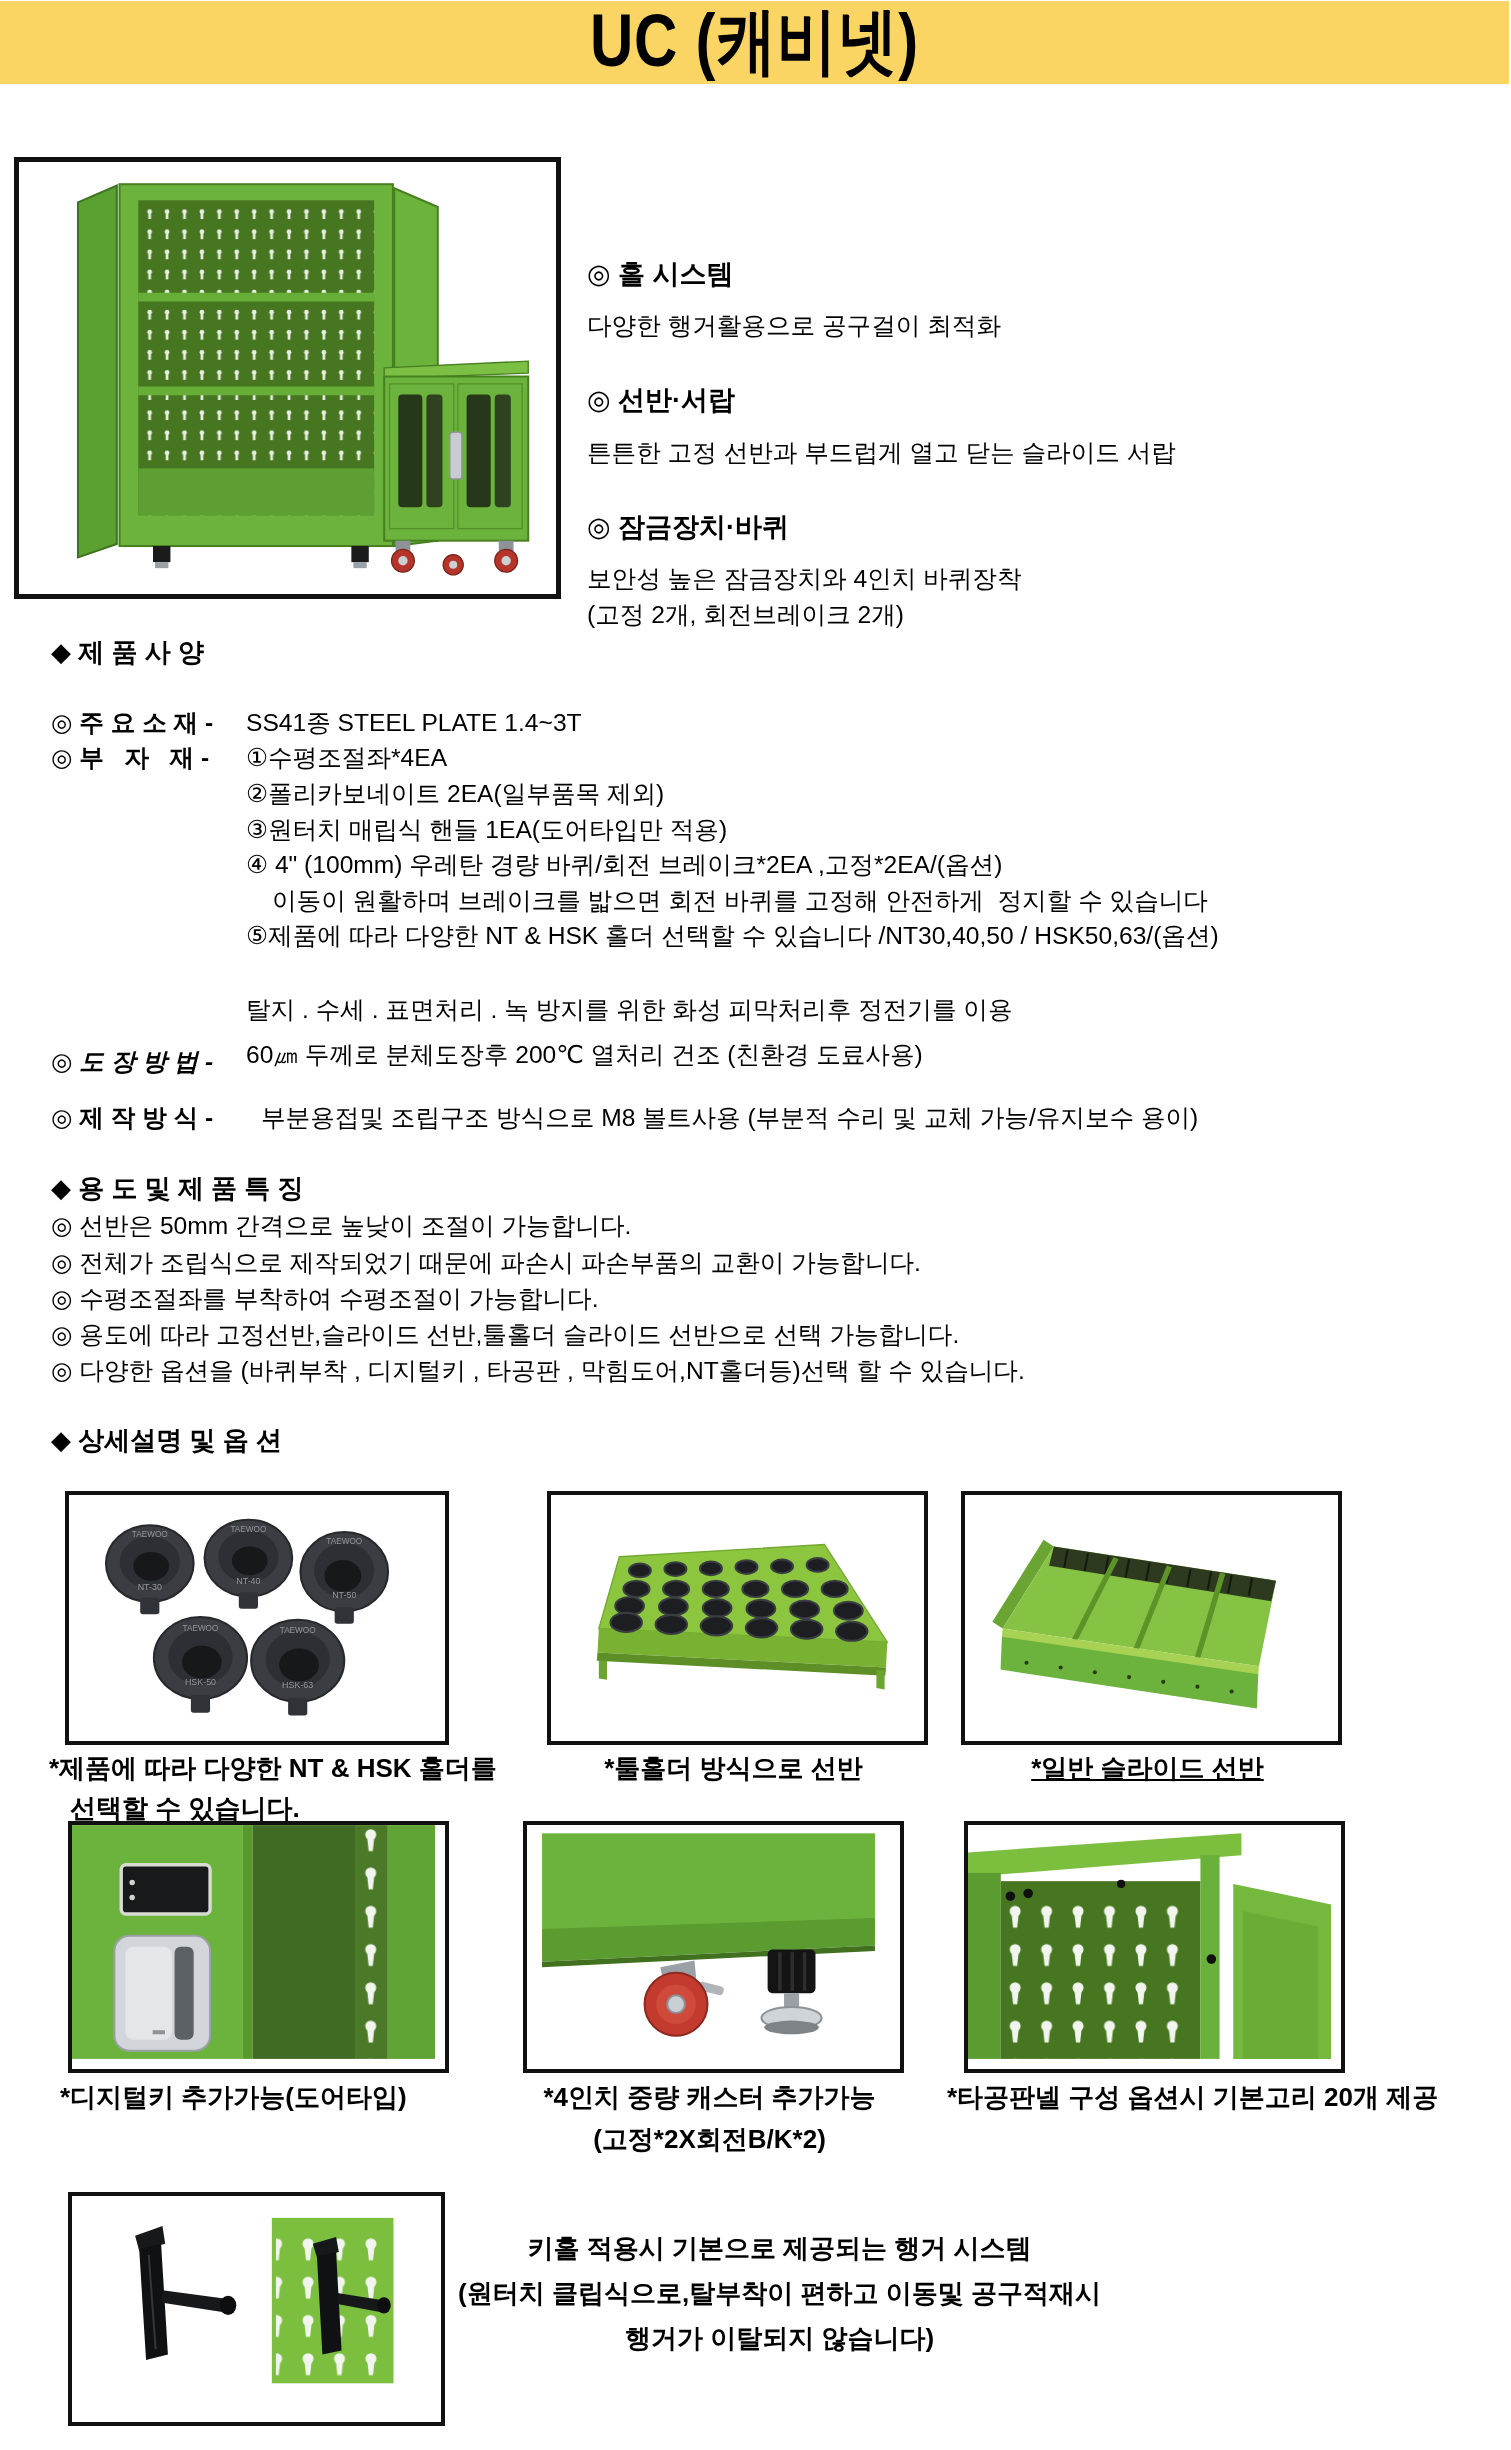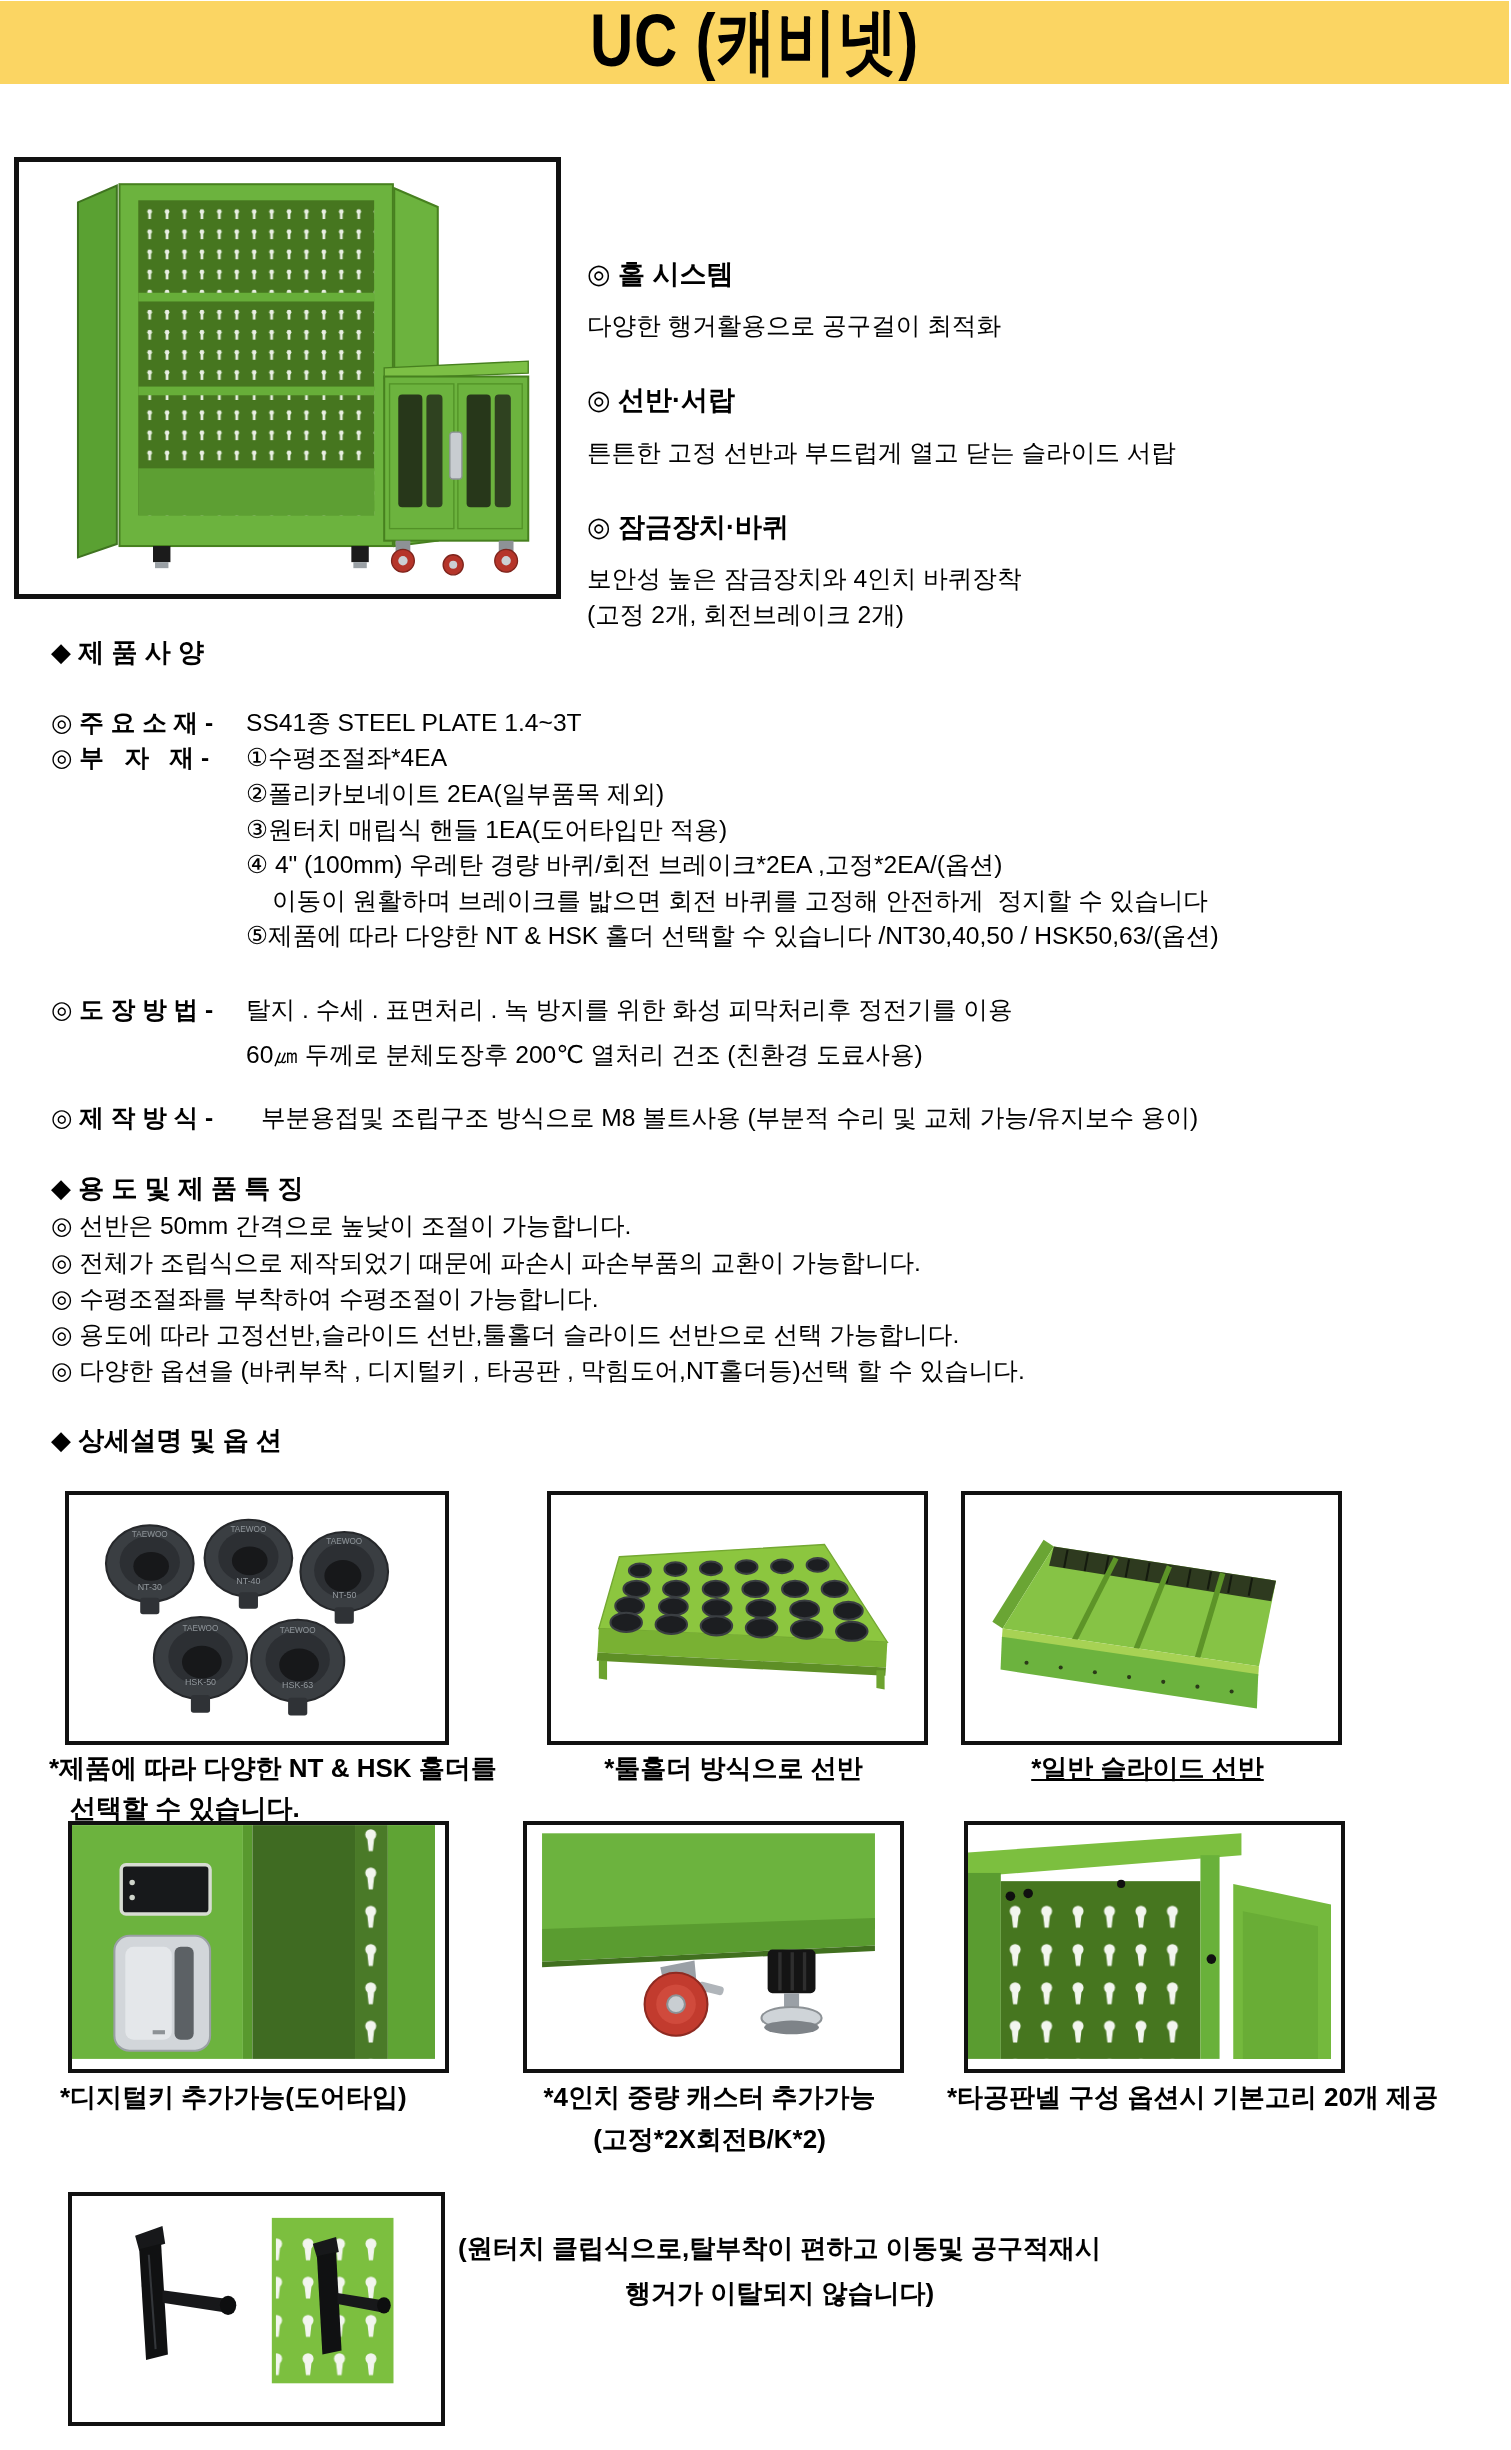--- a/index.html
+++ b/index.html
@@ -118,21 +118,21 @@
   <div class="abs spec-line" style="left:246px; top:706px;">SS41종 STEEL PLATE 1.4~3T</div>
 
   <div class="abs spec-line" style="left:51px;  top:741px;"><span class="spec-label">◎ 부   자   재 -</span></div>
   <div class="abs spec-line" style="left:246px; top:741px;">①수평조절좌*4EA</div>
   <div class="abs spec-line" style="left:246px; top:777px;">②폴리카보네이트 2EA(일부품목 제외)</div>
   <div class="abs spec-line" style="left:246px; top:813px;">③원터치 매립식 핸들 1EA(도어타입만 적용)</div>
   <div class="abs spec-line" style="left:246px; top:848px;">④ 4" (100mm) 우레탄 경량 바퀴/회전 브레이크*2EA ,고정*2EA/(옵션)</div>
   <div class="abs spec-line" style="left:272px; top:884px;">이동이 원활하며 브레이크를 밟으면 회전 바퀴를 고정해 안전하게  정지할 수 있습니다</div>
   <div class="abs spec-line" style="left:246px; top:919px;">⑤제품에 따라 다양한 NT &amp; HSK 홀더 선택할 수 있습니다 /NT30,40,50 / HSK50,63/(옵션)</div>
 
-  <div class="abs spec-line" style="left:51px;  top:993px;"><span class="spec-label">◎ 도 장 방 법 -</span></div>
+  <div class="abs spec-line" style="left:51px;  top:1045px;font-style:italic;"><span class="spec-label">◎ 도 장 방 법 -</span></div>
   <div class="abs spec-line" style="left:246px; top:993px;">탈지 . 수세 . 표면처리 . 녹 방지를 위한 화성 피막처리후 정전기를 이용</div>
   <div class="abs spec-line" style="left:246px; top:1038px;"><span>60㎛ 두께로 분체도장후 200℃ 열처리 건조 </span><span class="b">(친환경 도료사용)</span></div>
 
   <div class="abs spec-line" style="left:51px;  top:1101px;"><span class="spec-label">◎ 제 작 방 식 -</span></div>
   <div class="abs spec-line" style="left:246px; top:1101px;margin-left:15px;">부분용접및 조립구조 방식으로 M8 볼트사용 (부분적 수리 및 교체 가능/유지보수 용이)</div>
 
   <div class="abs sec-head" style="left:51px; top:1171px;">◆  용 도 및  제 품 특 징</div>
   <div class="abs spec-line" style="left:51px; top:1209px;">◎ 선반은 50mm 간격으로 높낮이 조절이 가능합니다.</div>
   <div class="abs spec-line" style="left:51px; top:1246px;">◎ 전체가 조립식으로 제작되었기 때문에 파손시 파손부품의 교환이 가능합니다.</div>
   <div class="abs spec-line" style="left:51px; top:1282px;">◎ 수평조절좌를 부착하여 수평조절이 가능합니다.</div>
@@ -337,18 +337,19 @@
         <rect x="298" y="40" width="166" height="226" fill="url(#pegBig)"></rect>
         <polygon points="352,70 386,60 390,82 358,90" fill="#17181a"></polygon>
         <polygon points="358,88 386,82 394,226 366,232" fill="#101112"></polygon>
         <polygon points="388,142 452,152 452,170 388,158" fill="#17181a"></polygon>
         <ellipse cx="456" cy="160" rx="10" ry="12" fill="#0d0e0f"></ellipse>
       </g>
     </svg>
   </div>
 
   <div class="abs center" style="left:451px; top:2226px; width:657px;">
+    <div class="caption" style="line-height:45px;">키홀 적용시 기본으로 제공되는 행거 시스템</div>
     <div class="caption" style="line-height:45px;">(원터치 클립식으로,탈부착이 편하고 이동및 공구적재시</div>
     <div class="caption" style="line-height:45px;">행거가 이탈되지 않습니다)</div>
   </div>
 
 </div>
 
 
 </body></html>

